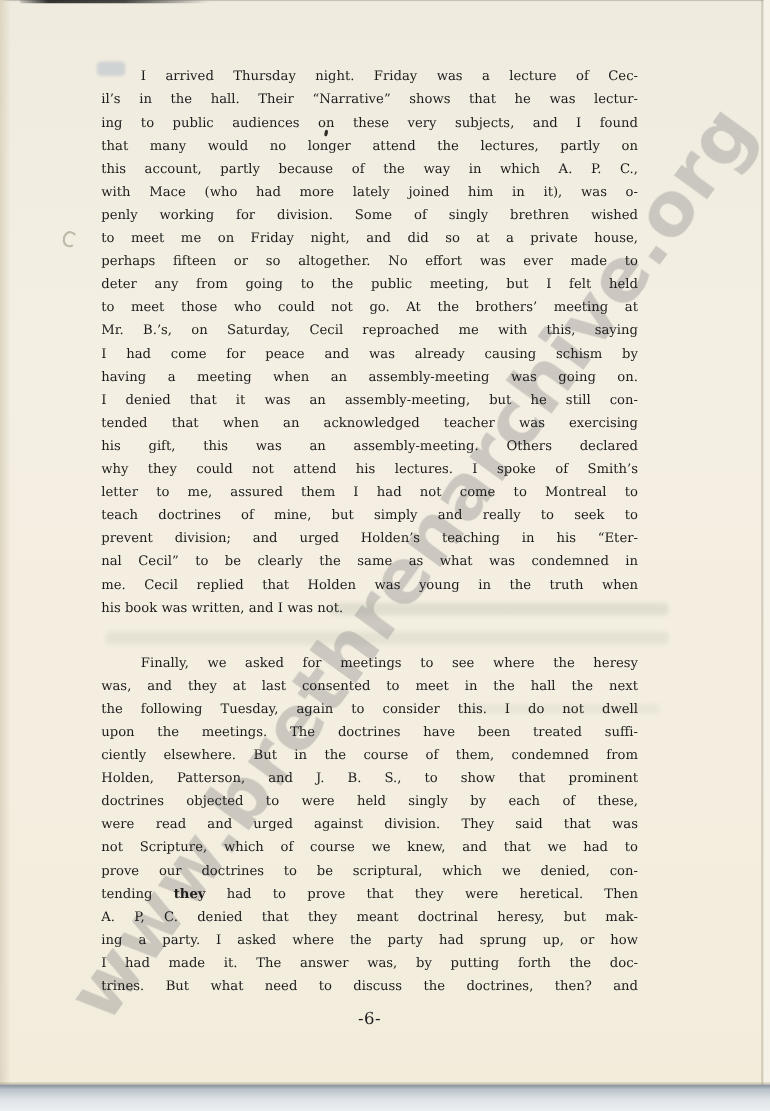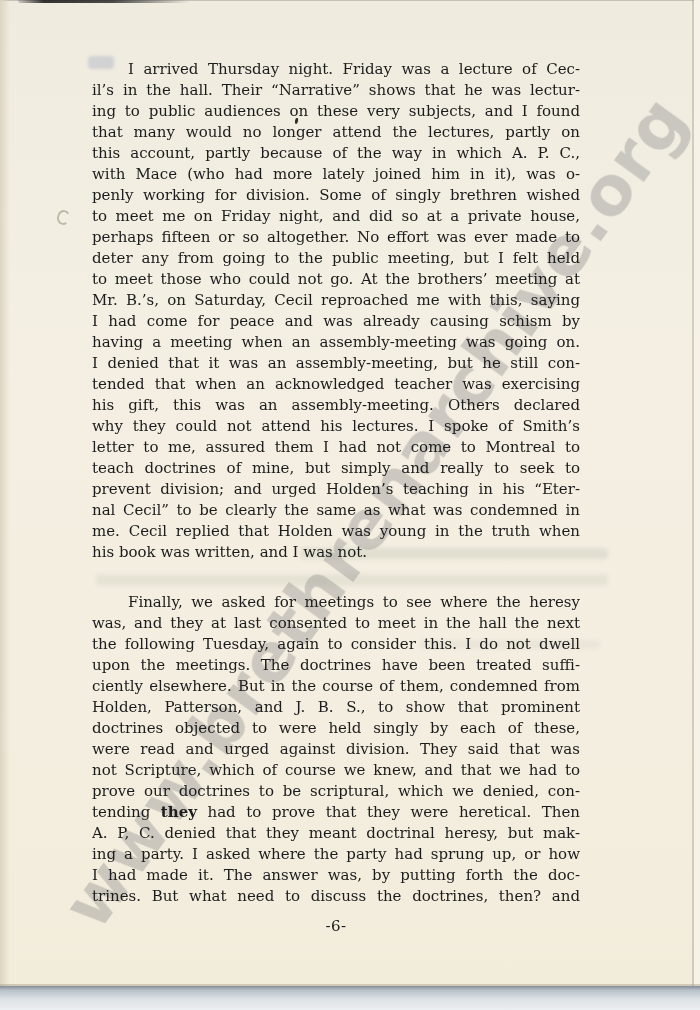--- a/index.html
+++ b/index.html
@@ -25,21 +25,21 @@
     transform:translate(-50%,-50%) rotate(-54deg);
     font-family:"DejaVu Sans","Liberation Sans",sans-serif;
     font-weight:bold; font-size:68px; letter-spacing:1px;
     color:rgba(118,118,120,.32); white-space:nowrap;
     filter:blur(.6px); user-select:none;
   }
 
   .text-block { position:absolute; left:92px; width:488px; }
   .p1 { top:59px; }
   .p2 { top:592px; }
-  .line { height:21px; line-height:21px; font-size:15px;
+  .line { height:21px; line-height:21px; font-size:12px;
     text-align:justify; text-align-last:justify; overflow:hidden; }
   .line.first { text-indent:36px; }
   .line.end { text-align-last:left; }
   .page-number { position:absolute; left:92px; top:916px; width:488px; height:21px;
     line-height:21px; text-align:center; font-size:15px; letter-spacing:.5px; }
 
   .showthrough { position:absolute; border-radius:4px; filter:blur(2px); }
   .st1 { left:300px; top:548px; width:308px; height:11px; background:rgba(148,158,138,.20); }
   .st2 { left:96px;  top:574px; width:512px; height:12px; background:rgba(148,158,138,.15); }
   .st3 { left:420px; top:640px; width:180px; height:9px;  background:rgba(148,158,138,.10); }

